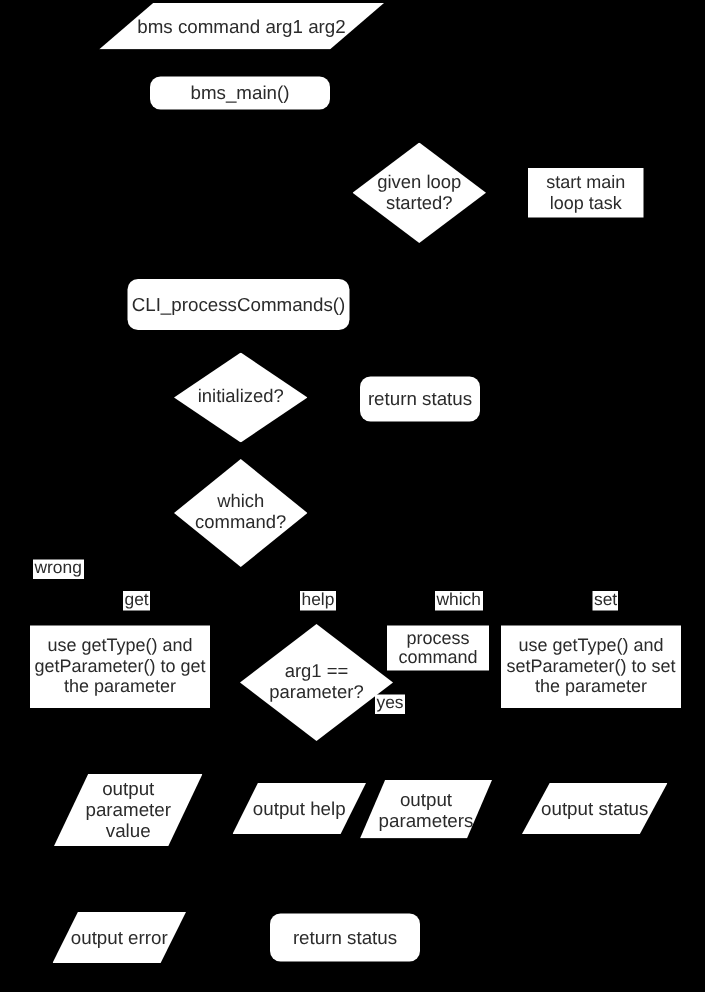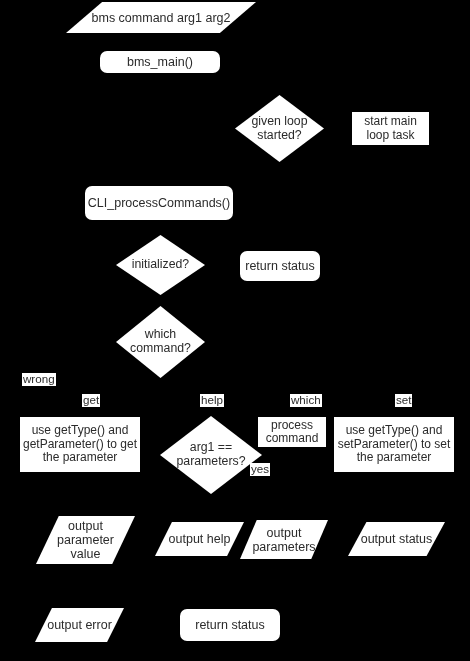--- a/index.html
+++ b/index.html
@@ -136,21 +136,21 @@
   <div class="edge-label" style="left:250px; top:463px;">yes</div>
 
   <div class="node rect" style="left:20px; top:417px; width:120px; height:55px;">
     <span>use getType() and
 getParameter() to get
 the parameter</span>
   </div>
 
   <div class="node diamond" style="left:160px; top:416px; width:102px; height:78px;">
     <span class="dtext">arg1 ==
-parameters?</span>
+parameter?</span>
   </div>
 
   <div class="node rect" style="left:258px; top:417px; width:68px; height:30px;">
     <span>process
 command</span>
   </div>
 
   <div class="node rect" style="left:334px; top:417px; width:120px; height:55px;">
     <span>use getType() and
 setParameter() to set

